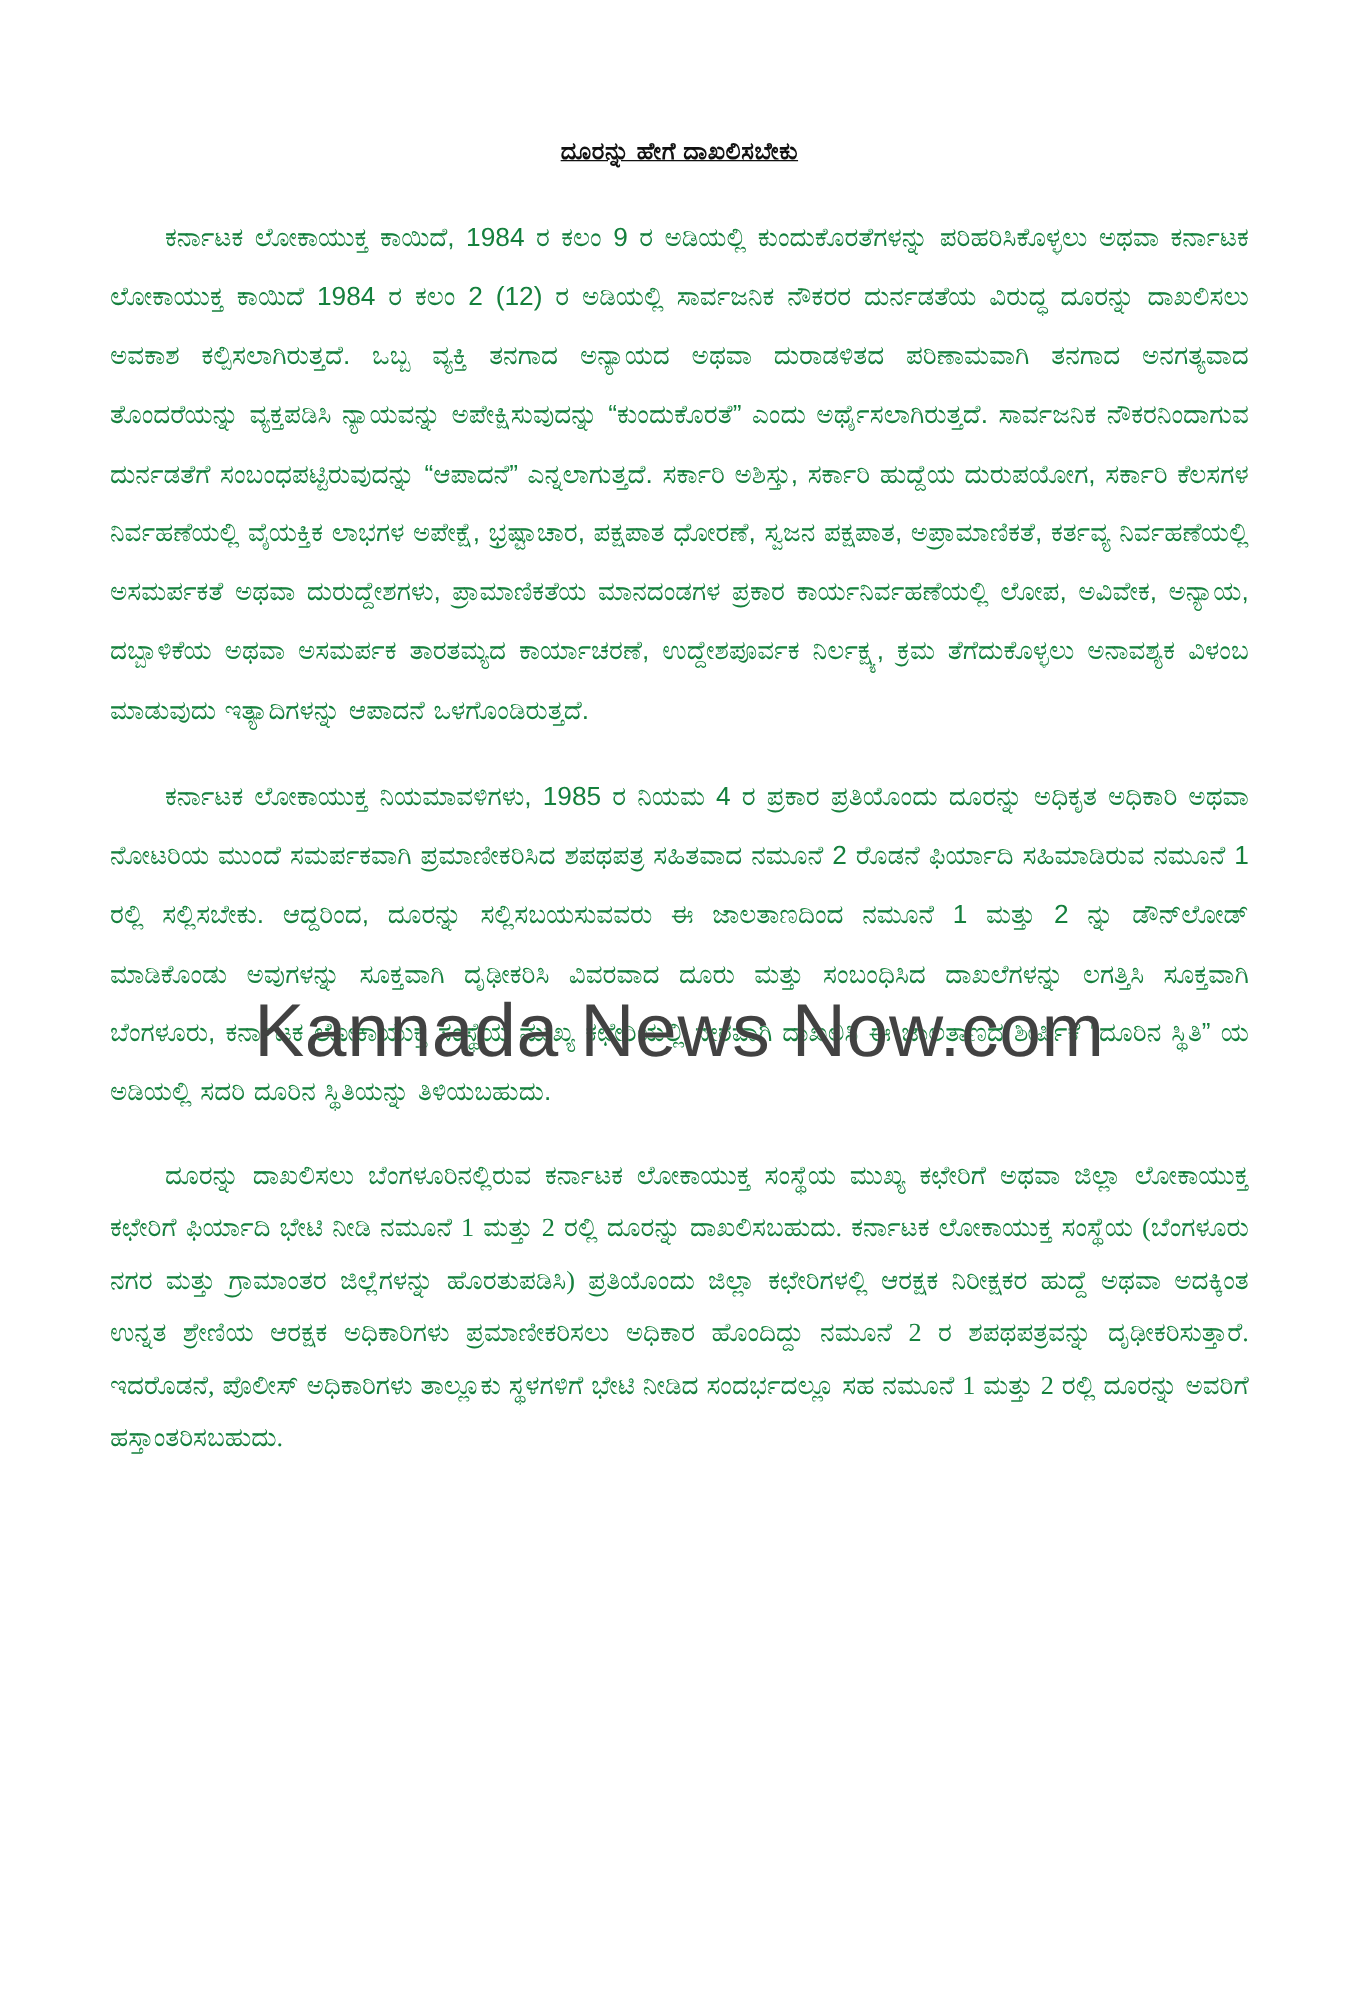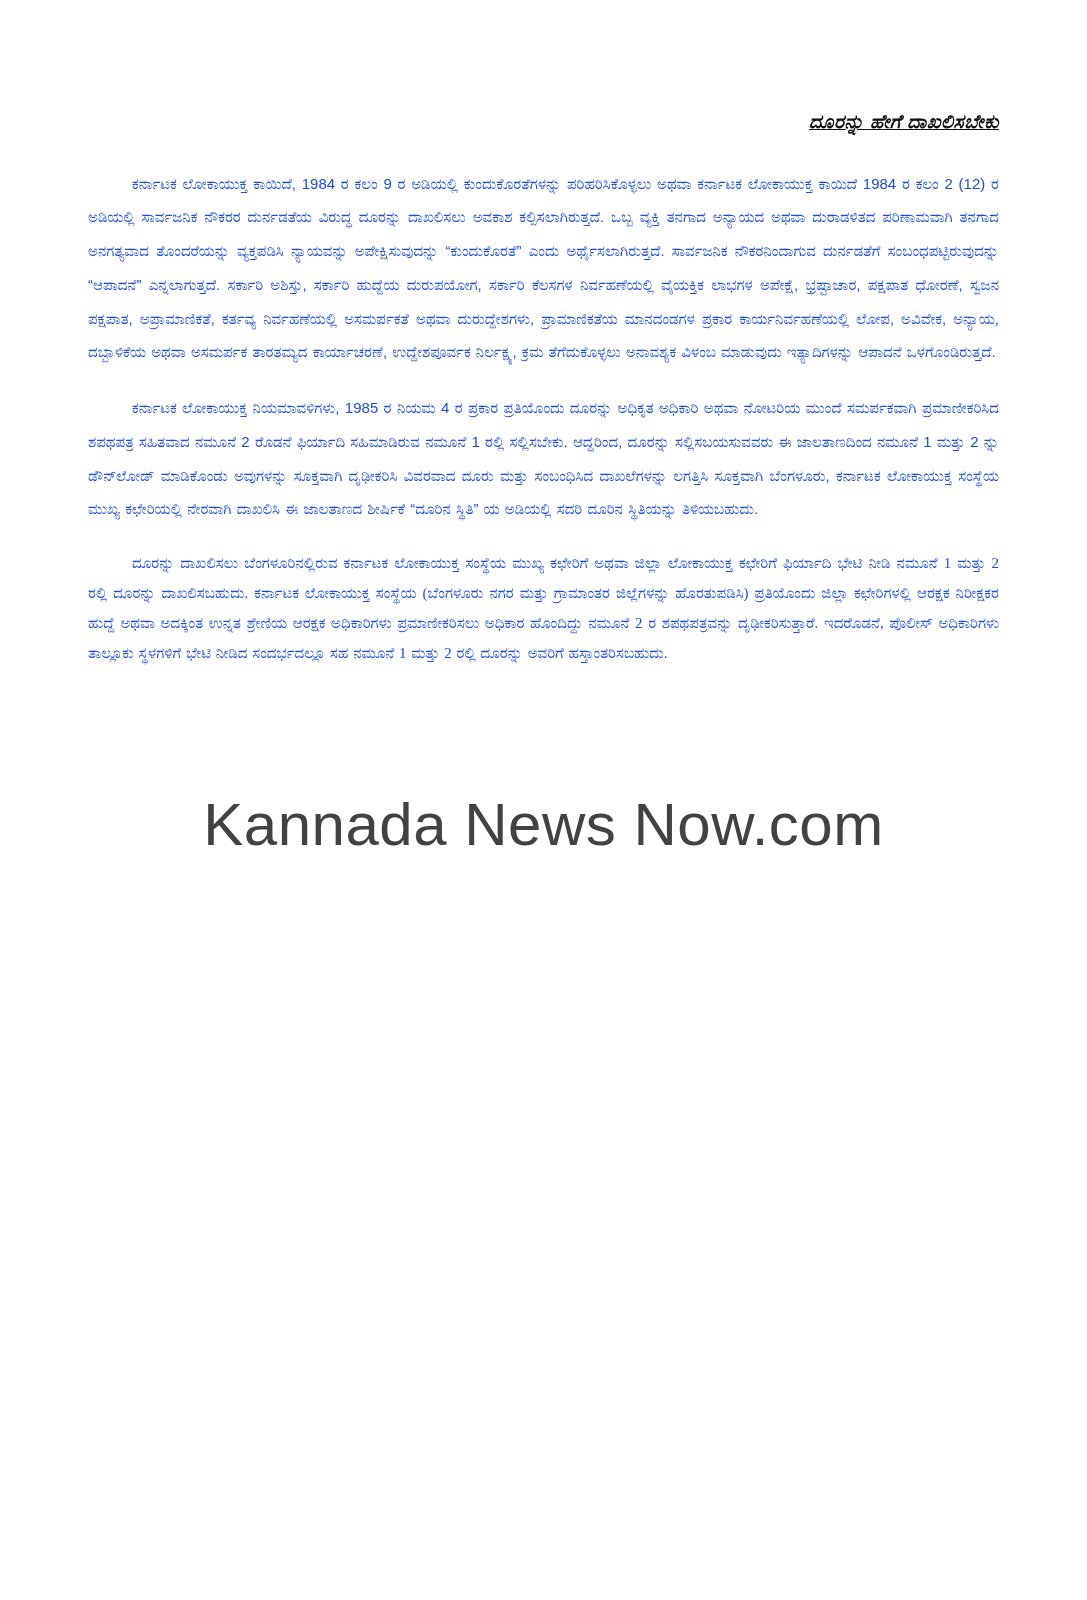--- a/index.html
+++ b/index.html
@@ -16,34 +16,33 @@
   }
   .page {
     position: relative;
     width: 1087px;
     height: 1600px;
     background: #ffffff;
     box-sizing: border-box;
     padding: 96px 88px 0 88px;
   }
   .doc-title {
-    text-align: right;
+    text-align: center;
     font-size: 19px;
     font-weight: bold;
     text-decoration: underline;
     letter-spacing: 0.5px;
     color: #111111;
     margin: 12px 0 30px 0;
     line-height: 1.5;
-    font-style: italic;
   }
   .para {
-    font-size: 15px;
+    font-size: 21px;
     line-height: 2.25;
-    color: #1d4ed8;
+    color: #15803d;
     text-align: justify;
     text-justify: inter-word;
     text-indent: 44px;
     margin: 0 0 22px 0;
     word-spacing: 1px;
   }
   .para:last-child {
     margin-bottom: 0;
   }
   .para.tight {

